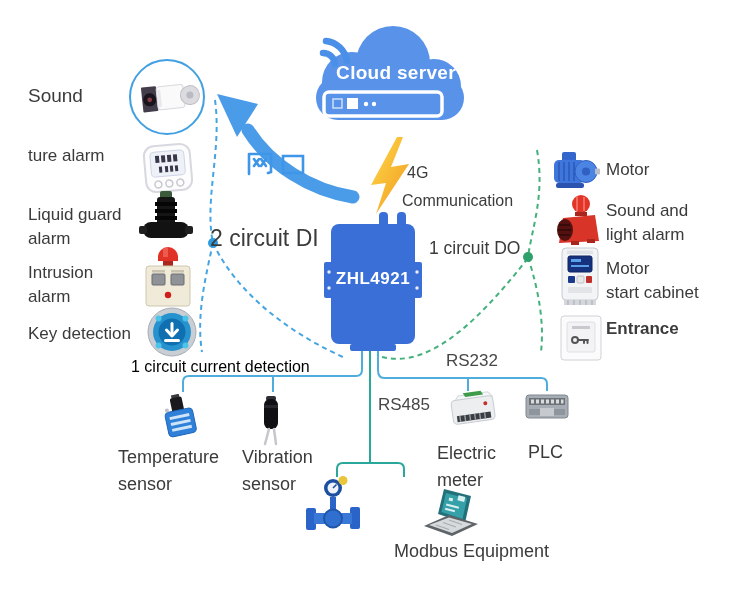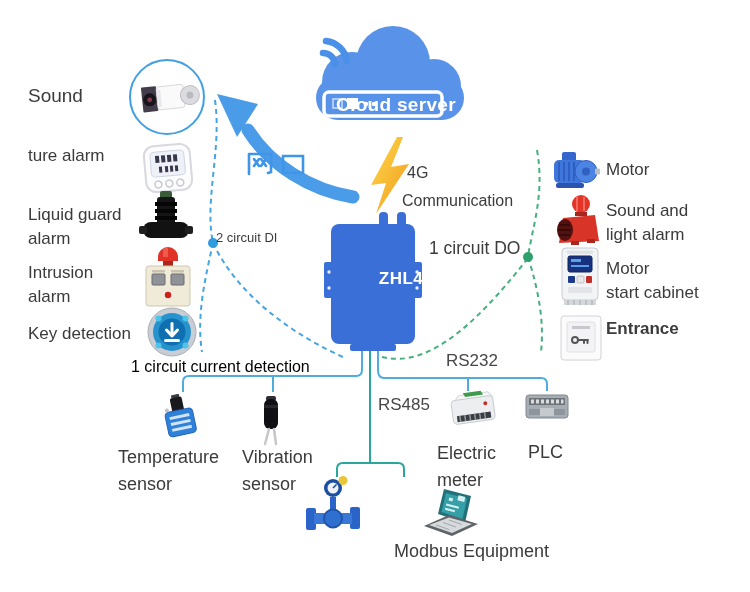--- a/index.html
+++ b/index.html
@@ -3,23 +3,23 @@
 <meta charset="utf-8">
 <style>
   html,body{margin:0;padding:0;background:#fff;}
   .canvas{position:relative;width:750px;height:592px;background:#ffffff;
           font-family:"Liberation Sans",sans-serif;overflow:hidden;}
   .bg{position:absolute;left:0;top:0;}
   .t{position:absolute;color:#3b3b3b;font-size:17px;line-height:24px;white-space:nowrap;}
   .ic{position:absolute;}
   .sr{position:absolute;width:1px;height:1px;overflow:hidden;clip:rect(0 0 0 0);}
   .dev-label{position:absolute;left:333px;top:269px;width:80px;text-align:center;
-             color:#fff;font-size:17px;font-weight:bold;letter-spacing:.5px;margin-left:43px;}
+             color:#fff;font-size:17px;font-weight:bold;letter-spacing:.5px;}
   .cloud-label{position:absolute;left:327px;top:62px;width:138px;text-align:center;
-               color:#fff;font-size:19px;font-weight:600;letter-spacing:.3px;margin-top:32px;}
+               color:#fff;font-size:19px;font-weight:600;letter-spacing:.3px;}
 </style>
 </head>
 <body>
 
 <div class="canvas">
 
   <svg class="bg" width="750" height="592" viewBox="0 0 750 592">
     <defs>
       <linearGradient id="bolt" x1="0" y1="0" x2="1" y2="1">
         <stop offset="0" stop-color="#ffd94a"></stop>
@@ -105,21 +105,21 @@
       <path d="M3,3 V23 M3,3 H25 M25,3 V21 l-3,1"></path>
       <path d="M8,8 L13,15 M13,8 L8,15"></path>
       <path d="M15,8 L20,15 M20,8 L15,15"></path>
       <path d="M37,5 H57 V22 H37 Z"></path>
     </g>
   </svg>
   <span class="sr">网口</span>
 
   <div class="t" style="left:407px;top:161px;font-size:16px">4G</div>
   <div class="t" style="left:402px;top:189px;font-size:16px">Communication</div>
-  <div class="t" style="left:216px;top:226px;font-size:13px">2 circuit DI</div>
+  <div class="t" style="left:210px;top:226px;font-size:23px">2 circuit DI</div>
   <div class="t" style="left:429px;top:236px;font-size:17.5px">1 circuit DO</div>
   <div class="t" style="left:131px;top:355px;font-size:16px;color:#000000">1 circuit current detection</div>
   <div class="t" style="left:446px;top:349px;color:#474747">RS232</div>
   <div class="t" style="left:378px;top:393px;color:#474747">RS485</div>
 
   <div class="t" style="left:28px;top:84px;font-size:19px">Sound</div>
   <div class="t" style="left:28px;top:144px">
     <div>ture alarm</div>
   </div>
   <div class="t" style="left:28px;top:203px">

